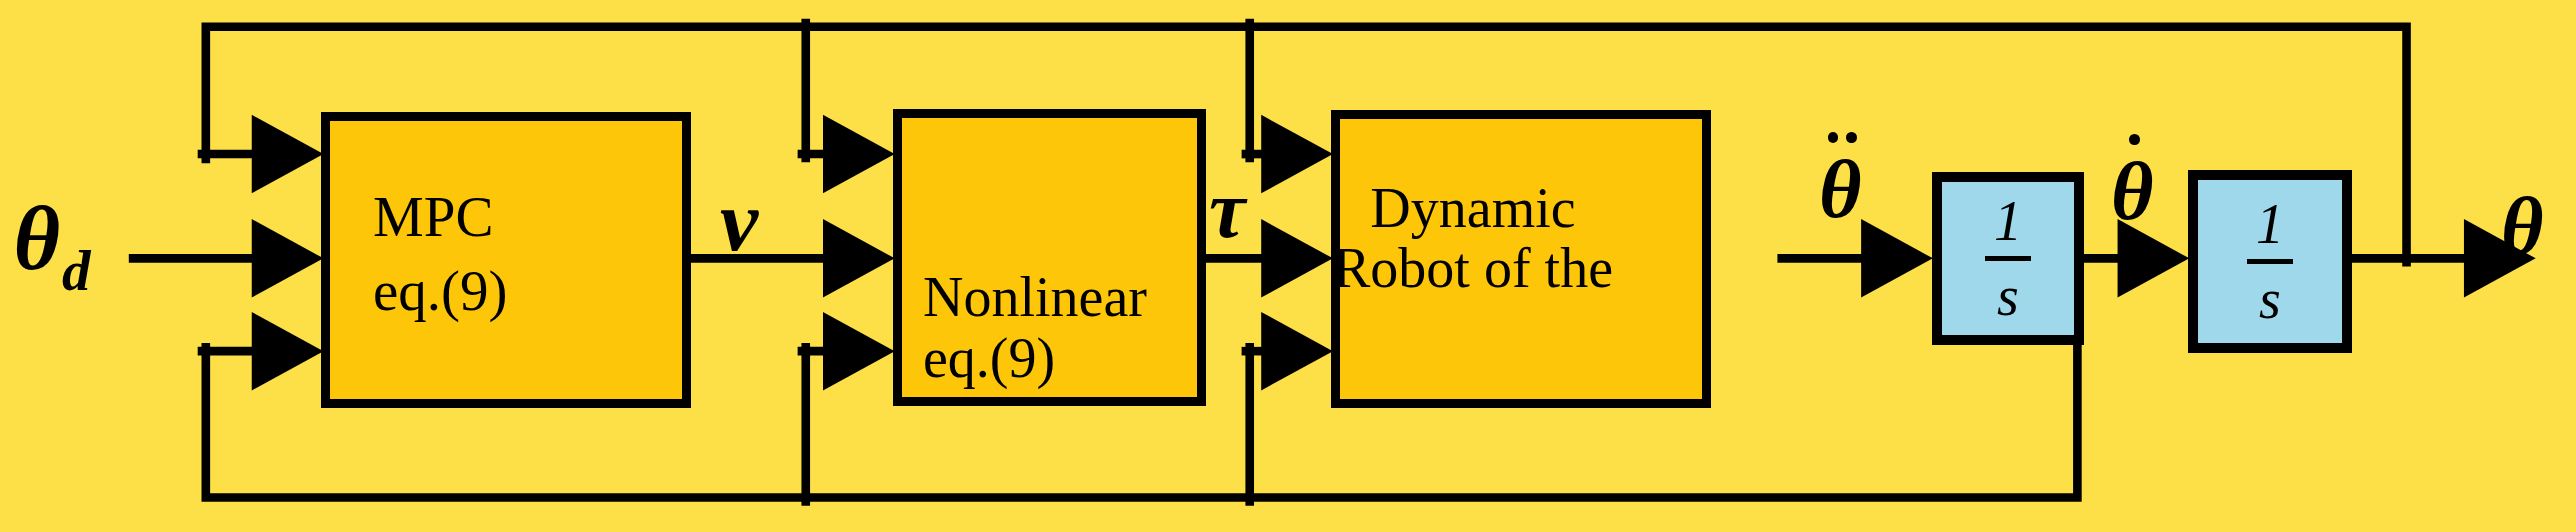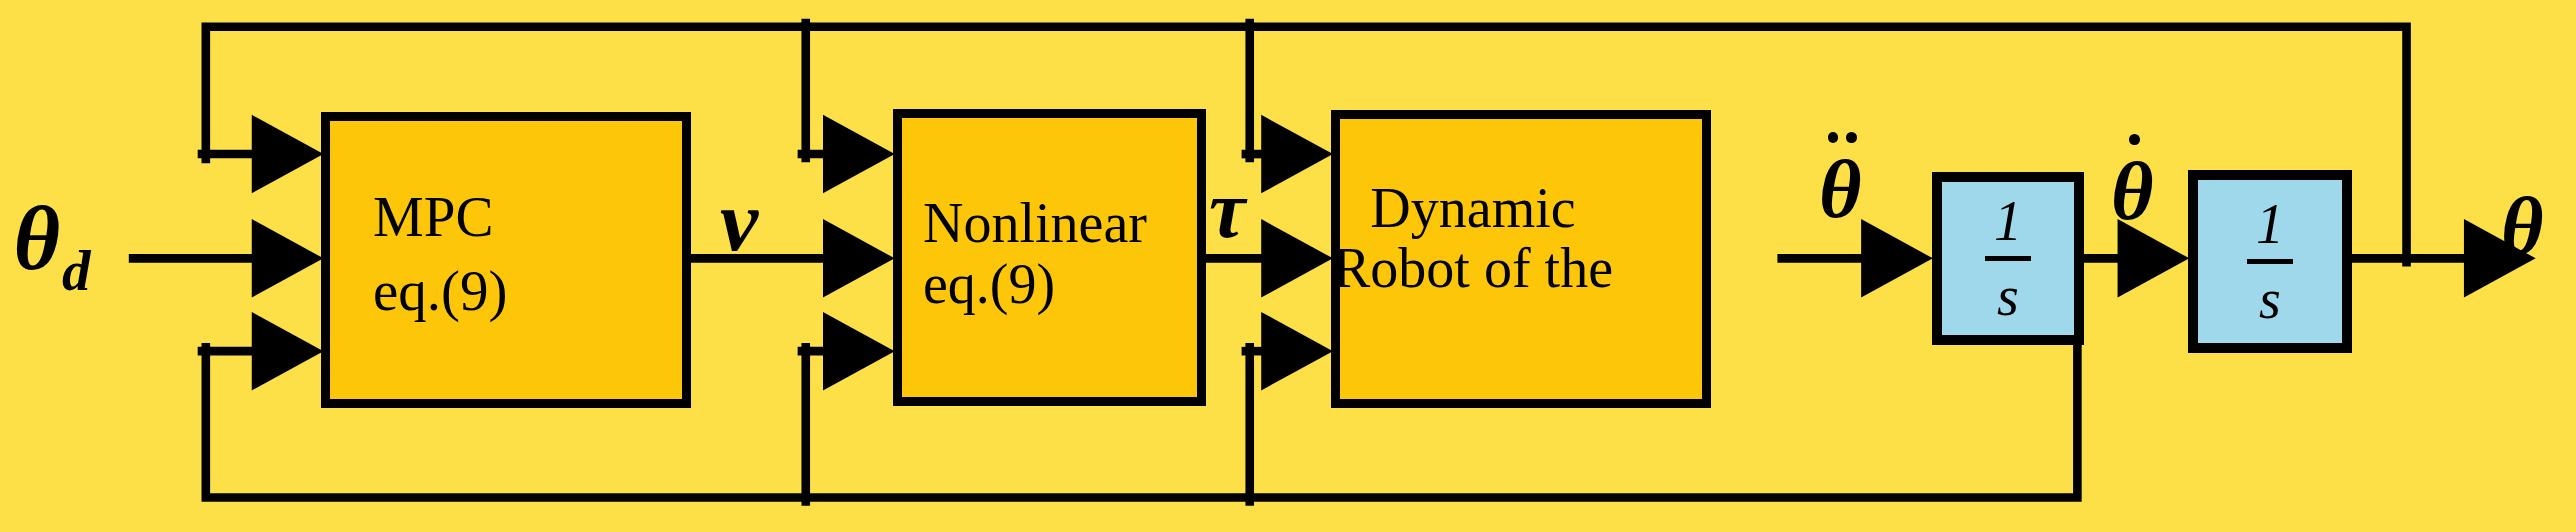--- a/index.html
+++ b/index.html
@@ -21,21 +21,21 @@
     display:flex;align-items:center;justify-content:center;
   }
   .frac{display:flex;flex-direction:column;align-items:center;font-style:italic;line-height:1;}
   .frac .bar{width:46px;height:5.7px;background:#000;margin:6.7px 0;}
   .siglabel{
     position:absolute;font-weight:bold;font-style:italic;line-height:1;white-space:nowrap;
   }
   .siglabel .sub{font-size:57px;position:relative;top:21px;left:1.9px;}
   .dot{position:absolute;width:10.5px;height:10.5px;border-radius:50%;background:#000;}
   #mpc-block{left:321px;top:112px;width:370px;height:296px;font-size:57px;line-height:74px;padding-left:43px;padding-bottom:11.5px;}
-  #nonlinear-block{left:893px;top:109px;width:313px;height:297px;font-size:56px;line-height:61px;padding-left:21px;padding-bottom:7.7px;}
+  #nonlinear-block{left:893px;top:109px;width:313px;height:297px;font-size:56px;line-height:61px;padding-left:21px;padding-bottom:7.7px;justify-content:flex-end;}
   #dynamic-block{left:1331px;top:110px;width:380px;height:298px;font-size:56px;line-height:60px;align-items:center;text-align:center;padding-right:96px;padding-bottom:42px;}
   #integrator1-block{left:1932px;top:172px;width:152px;height:173px;}
   #integrator2-block{left:2188px;top:170px;width:164px;height:183px;}
   .frac{font-size:56px;}
   #label-theta-d{left:13.4px;top:194px;font-size:90px;}
   #label-v{left:720px;top:178px;font-size:86px;}
   #label-tau{left:1209px;top:169px;font-size:82px;}
   #label-theta-ddot{left:1819px;top:149px;font-size:82px;}
   #label-theta-dot{left:2111px;top:151px;font-size:82px;}
   #label-theta-out{left:2501px;top:186px;font-size:82px;}

